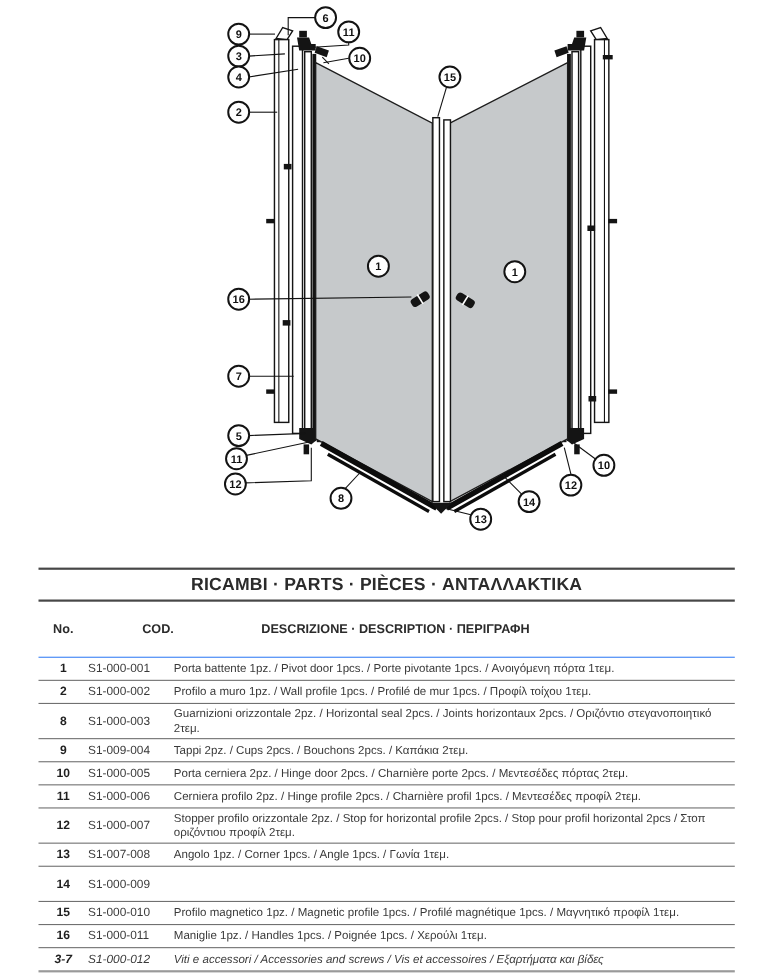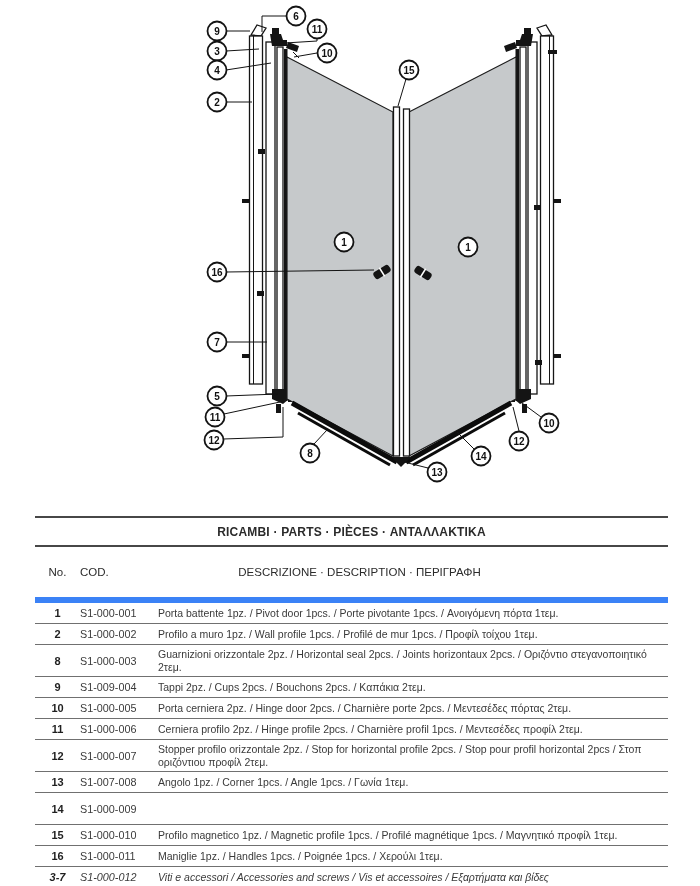--- a/index.html
+++ b/index.html
@@ -15,26 +15,26 @@
   .seal{stroke:#0c0c0c;fill:none;}
   .balloon{fill:#ffffff;stroke:#131313;stroke-width:1.8;}
   .btxt{font-family:"Liberation Sans",sans-serif;font-size:10px;font-weight:bold;
         fill:#111;text-anchor:middle;}
   .lead{fill:none;stroke:#131313;stroke-width:1;}
 
   
   .tbl{position:absolute;left:35px;top:516px;width:633px;color:#333;}
   .t-title{height:27px;border-top:2px solid #474747;border-bottom:2px solid #474747;
            display:flex;align-items:center;justify-content:center;
-           font-size:12px;font-weight:bold;color:#2b2b2b;letter-spacing:.2px;}
-  .t-colhead{height:50px;border-bottom:6px solid #3b82f6;position:relative;
-             font-size:11.5px;font-weight:normal;color:#2b2b2b;}
+           font-size:16px;font-weight:bold;color:#2b2b2b;letter-spacing:.2px;}
+  .t-colhead{height:50px;border-bottom:1px solid #3b82f6;position:relative;
+             font-size:11.5px;font-weight:bold;color:#2b2b2b;}
   .t-colhead .ch{position:absolute;top:50%;transform:translateY(-50%);}
   .ch-no{left:0;width:45px;text-align:center;}
-  .ch-cod{left:45px;width:78px;text-align:left;}
+  .ch-cod{left:45px;width:78px;text-align:right;}
   .ch-desc{left:16px;right:0;text-align:center;}
   .trows{border-bottom:2px solid #9a9a9a;}
   .trow{display:grid;grid-template-columns:45px 78px 1fr;align-items:center;
         height:20px;border-bottom:1px solid #707070;font-size:10.5px;color:#3a3a3a;}
   .trow.tall{height:31px;}
   .trow:last-child{border-bottom:none;font-style:italic;}
   .c-no{text-align:center;font-weight:bold;font-size:11px;color:#1f1f1f;}
   .c-cod{font-size:10.8px;}
   .c-desc{line-height:12.5px;padding-right:2px;}
 </style>

